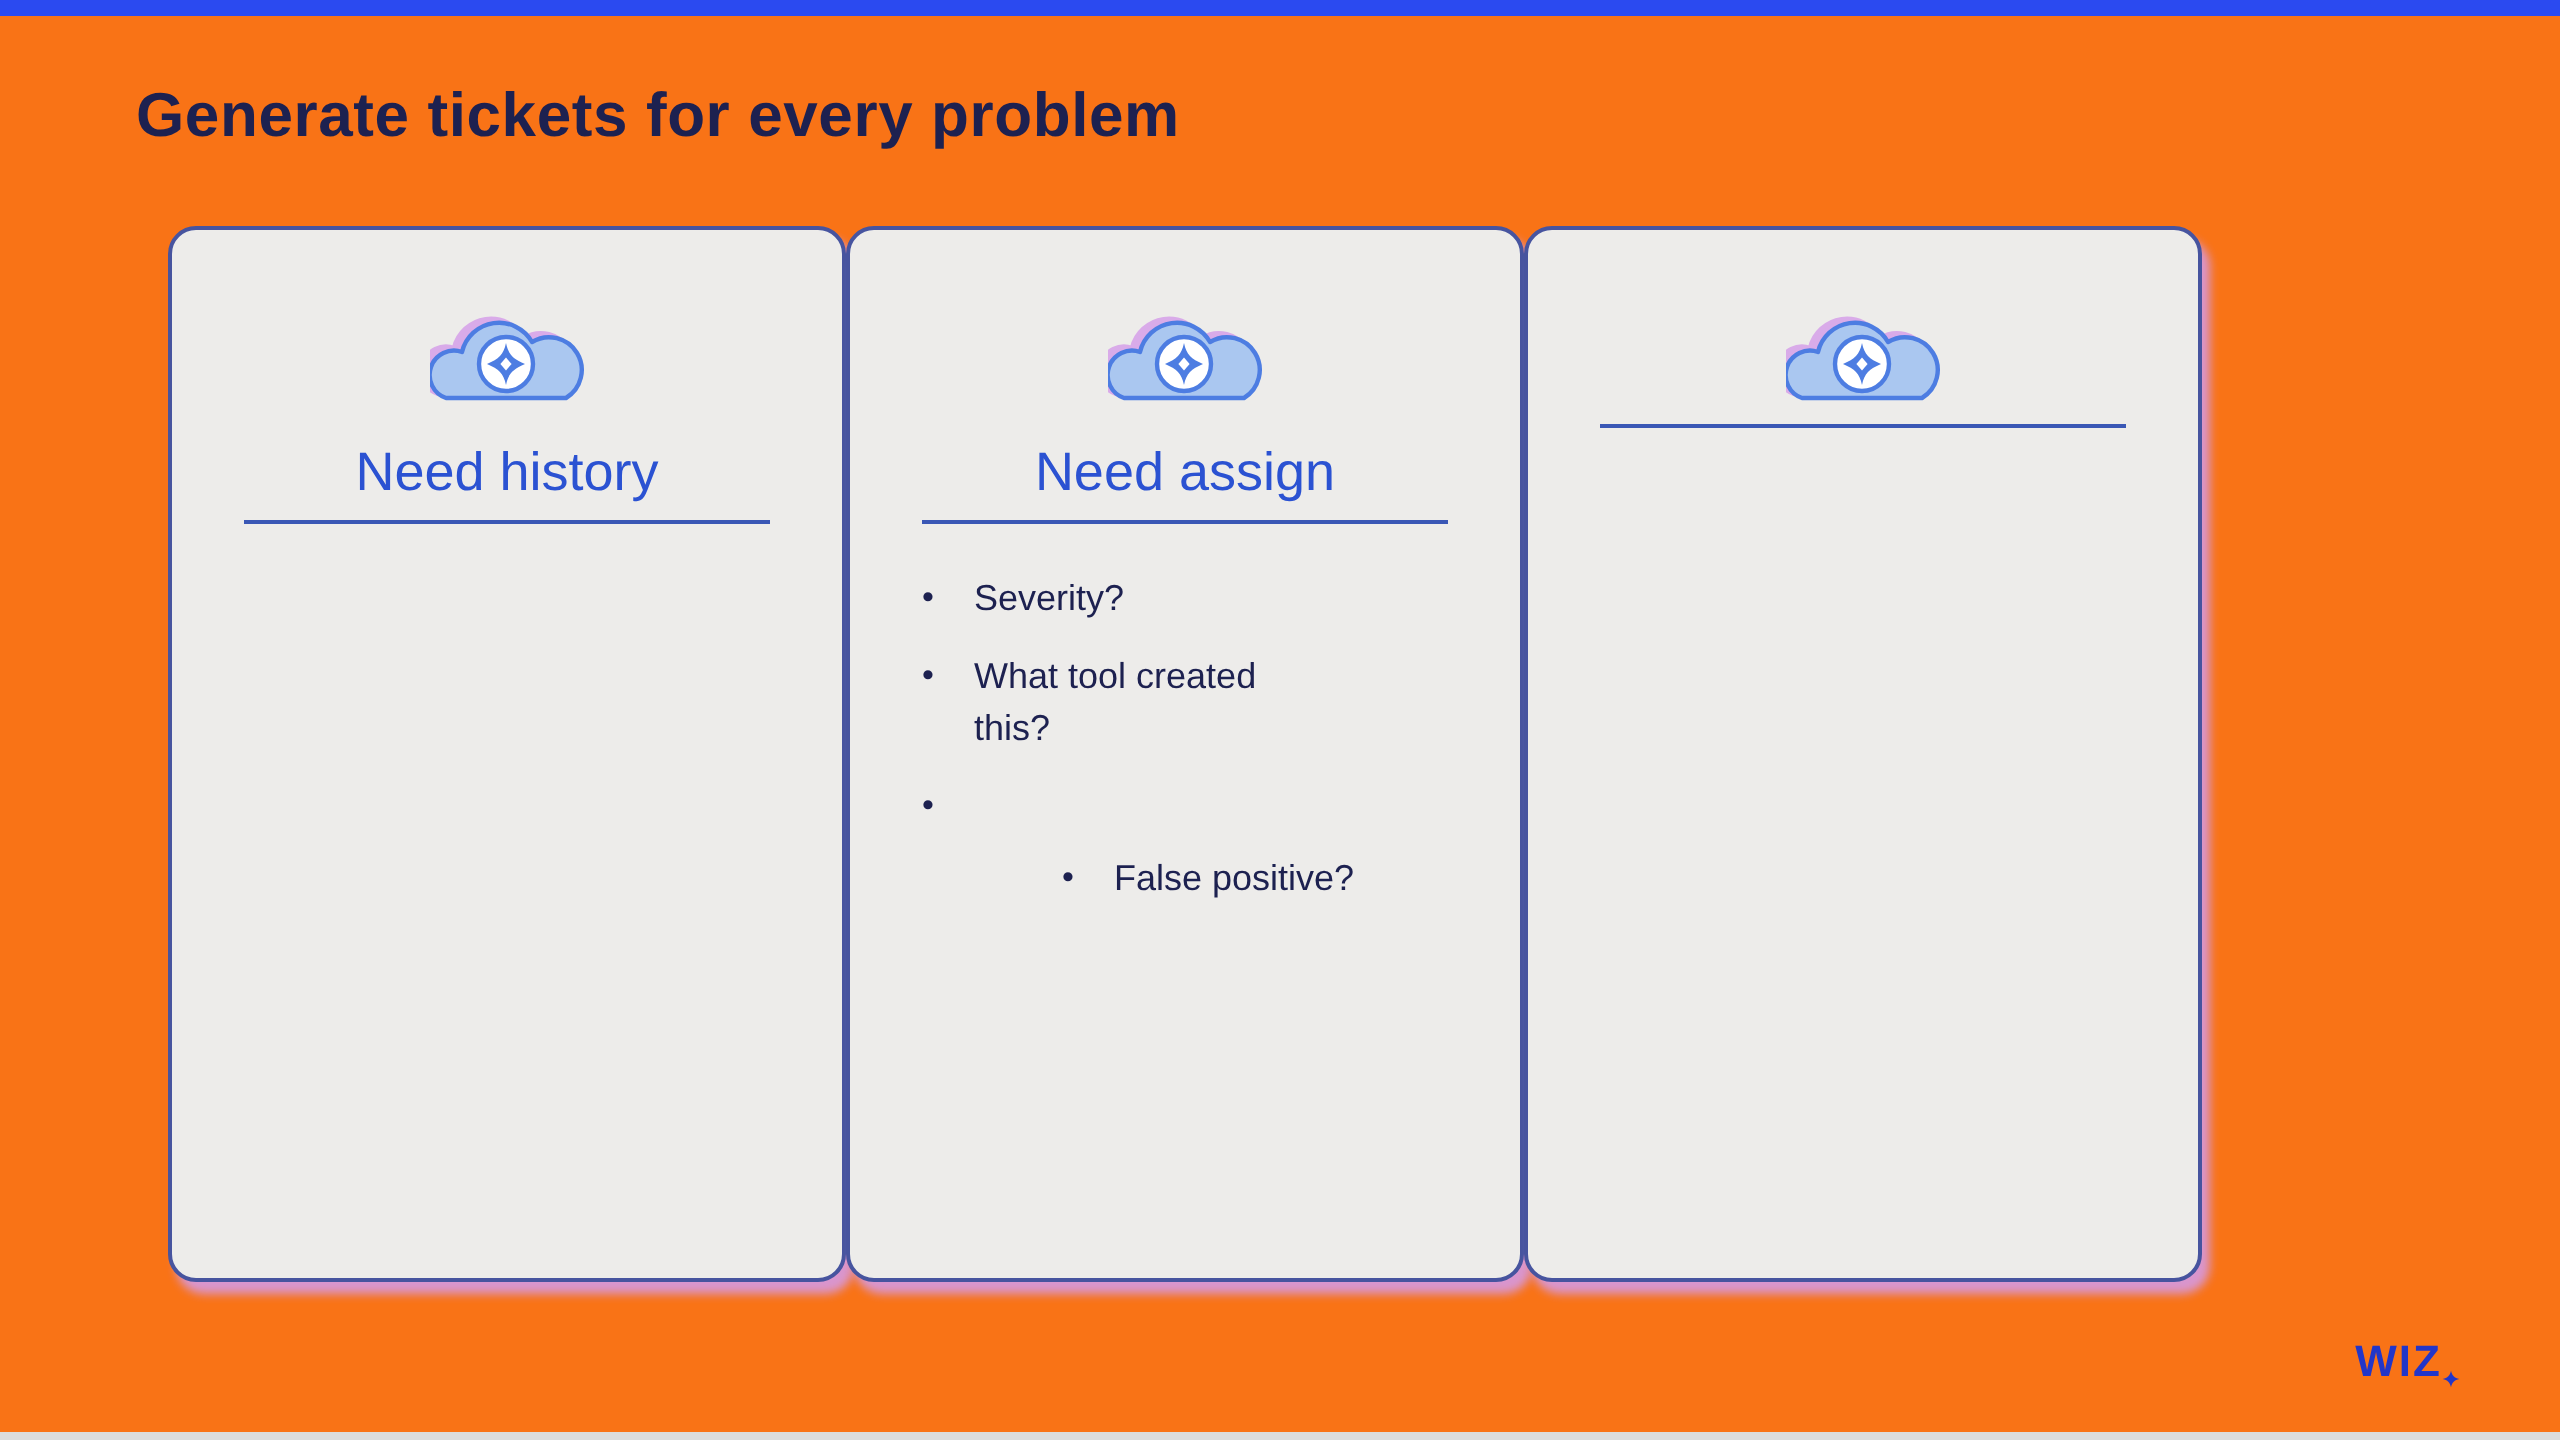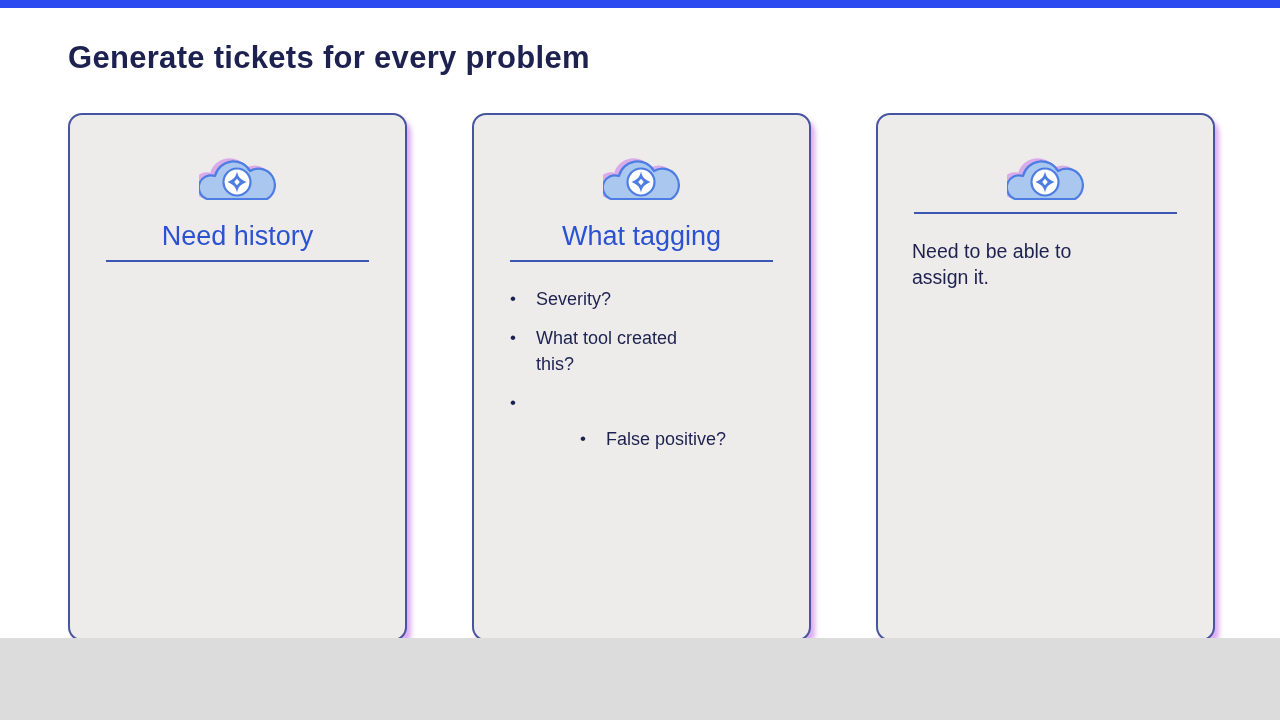--- a/index.html
+++ b/index.html
@@ -3,22 +3,22 @@
 <meta charset="utf-8">
 <style>
   html, body { margin: 0; padding: 0; }
   body {
     font-family: "Liberation Sans", sans-serif;
     background: #dcdcdc;
   }
   .slide {
     position: relative;
     width: 1280px;
-    height: 638px;
-    background: #ffffff;
+    height: 716px;
+    background: #f97316;
     overflow: hidden;
   }
   .topbar {
     position: absolute;
     left: 0; top: 0;
     width: 100%;
     height: 8px;
     background: #2b4af0;
   }
   .title {
@@ -26,24 +26,23 @@
     left: 68px;
     top: 40px;
     margin: 0;
     font-size: 31px;
     font-weight: 600;
     letter-spacing: 0.3px;
     color: #1d2150;
   }
   .cards {
     position: absolute;
-    left: 68px;
+    left: 84px;
     top: 113px;
     display: flex;
-    gap: 65px;
   }
   .card {
     box-sizing: border-box;
     width: 339px;
     height: 528px;
     background: #edeceA;
     border: 2px solid #47549f;
     border-radius: 14px;
     box-shadow: 4px 6px 5px 0 rgba(212, 156, 238, 0.85);
     display: flex;
@@ -152,21 +151,21 @@
   <div class="card">
     <svg class="card-icon" viewBox="0 0 78 62" xmlns="http://www.w3.org/2000/svg" aria-hidden="true">
       <g transform="translate(-4,-2)">
         <path d="M 8 56 A 12 12 0 0 1 16 33 A 19 19 0 0 1 51 28 A 15 15 0 0 1 68 56 Z" fill="#d9abe9" stroke="#d9abe9" stroke-width="2.2" stroke-linejoin="round"></path>
       </g>
       <path d="M 8 56 A 12 12 0 0 1 16 33 A 19 19 0 0 1 51 28 A 15 15 0 0 1 68 56 Z" fill="#aac7f0" stroke="#4d7de2" stroke-width="2.2" stroke-linejoin="round"></path>
       <circle cx="38" cy="39" r="13.5" fill="#ffffff" stroke="#4d7de2" stroke-width="2.2"></circle>
       <path d="M 38 28.5 C 39.3 34.5 41.5 36.3 47.5 39 C 41.5 41.7 39.3 43.5 38 49.5 C 36.7 43.5 34.5 41.7 28.5 39 C 34.5 36.3 36.7 34.5 38 28.5 Z" fill="#4d7de2"></path>
       <path d="M 38 35.8 L 40.8 39 L 38 42.2 L 35.2 39 Z" fill="#ffffff"></path>
     </svg>
-    <h2 class="card-heading">What tagging</h2>
+    <h2 class="card-heading">Need assign</h2>
     <hr class="heading-rule">
     <div class="card-body">
           <div class="bullet-list">
             <div class="bullet level-1">
               <span class="dot">•</span>
               <span class="bullet-text">Severity?</span>
             </div>
             <div class="bullet level-1">
               <span class="dot">•</span>
               <span class="bullet-text">What tool created
@@ -187,24 +186,20 @@
     <svg class="card-icon" viewBox="0 0 78 62" xmlns="http://www.w3.org/2000/svg" aria-hidden="true">
       <g transform="translate(-4,-2)">
         <path d="M 8 56 A 12 12 0 0 1 16 33 A 19 19 0 0 1 51 28 A 15 15 0 0 1 68 56 Z" fill="#d9abe9" stroke="#d9abe9" stroke-width="2.2" stroke-linejoin="round"></path>
       </g>
       <path d="M 8 56 A 12 12 0 0 1 16 33 A 19 19 0 0 1 51 28 A 15 15 0 0 1 68 56 Z" fill="#aac7f0" stroke="#4d7de2" stroke-width="2.2" stroke-linejoin="round"></path>
       <circle cx="38" cy="39" r="13.5" fill="#ffffff" stroke="#4d7de2" stroke-width="2.2"></circle>
       <path d="M 38 28.5 C 39.3 34.5 41.5 36.3 47.5 39 C 41.5 41.7 39.3 43.5 38 49.5 C 36.7 43.5 34.5 41.7 28.5 39 C 34.5 36.3 36.7 34.5 38 28.5 Z" fill="#4d7de2"></path>
       <path d="M 38 35.8 L 40.8 39 L 38 42.2 L 35.2 39 Z" fill="#ffffff"></path>
     </svg>
     <hr class="heading-rule">
-    <div class="card-body">
-          <p class="card-text">Need to be able to
-assign it.</p>
-        </div>
   </div>
 </div>
   <div class="logo">
     <span class="logo-text">WIZ</span>
     <svg class="logo-star" viewBox="0 0 8 8" xmlns="http://www.w3.org/2000/svg" aria-hidden="true">
       <path d="M 4 0.3 C 4.5 2.5 5.5 3.5 7.7 4 C 5.5 4.5 4.5 5.5 4 7.7 C 3.5 5.5 2.5 4.5 0.3 4 C 2.5 3.5 3.5 2.5 4 0.3 Z" fill="#2236c9"></path>
     </svg>
   </div>
 </div>
 

